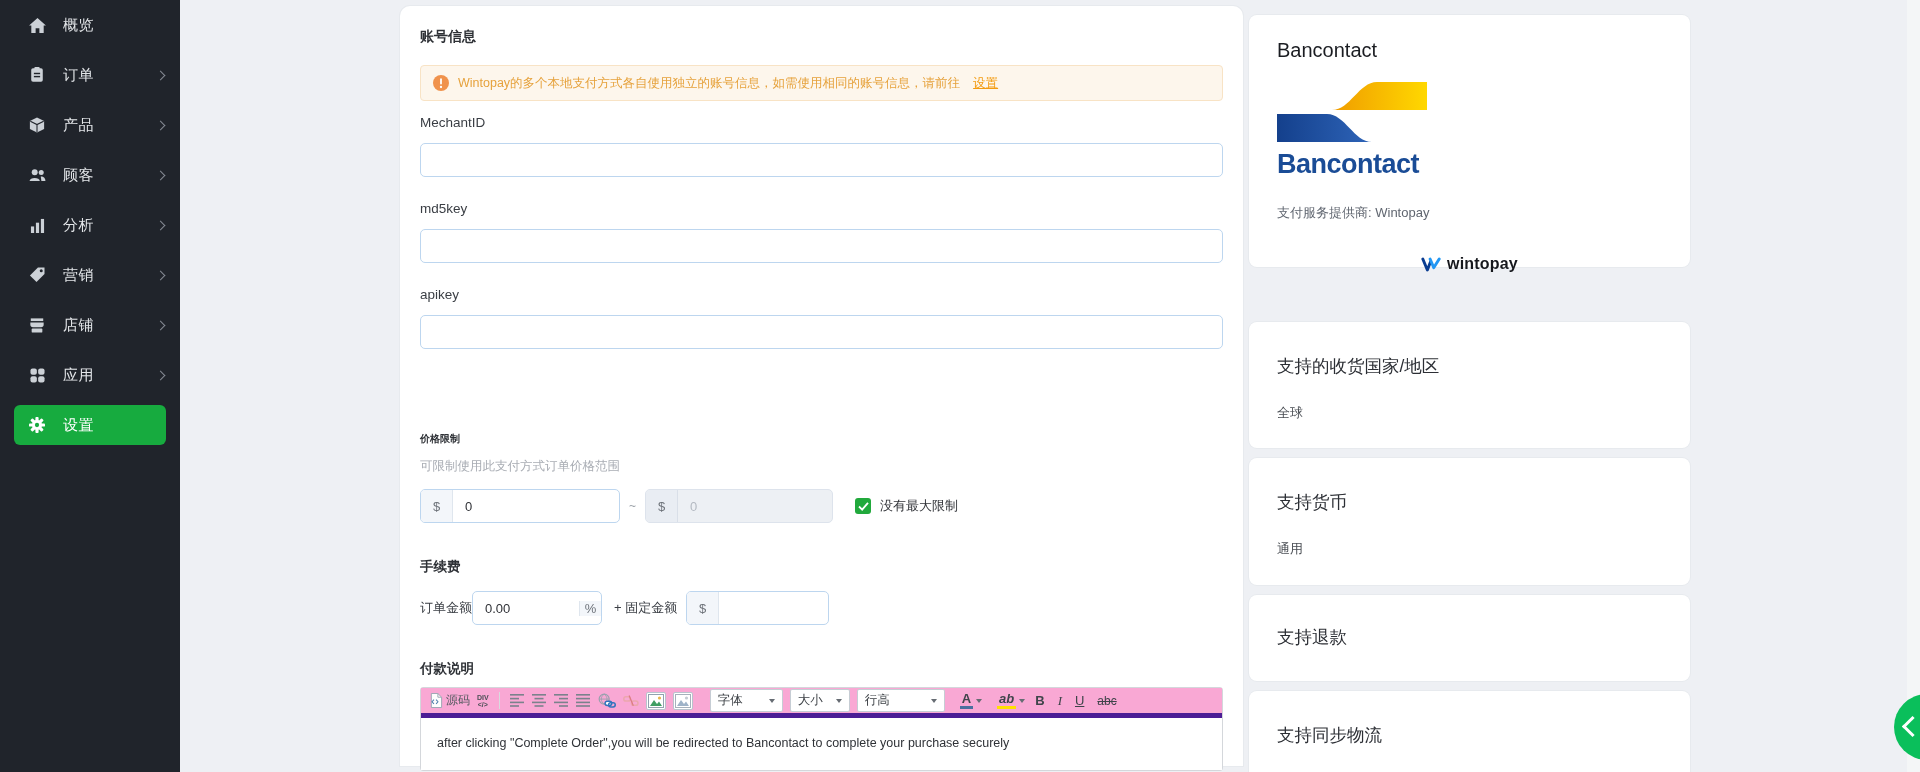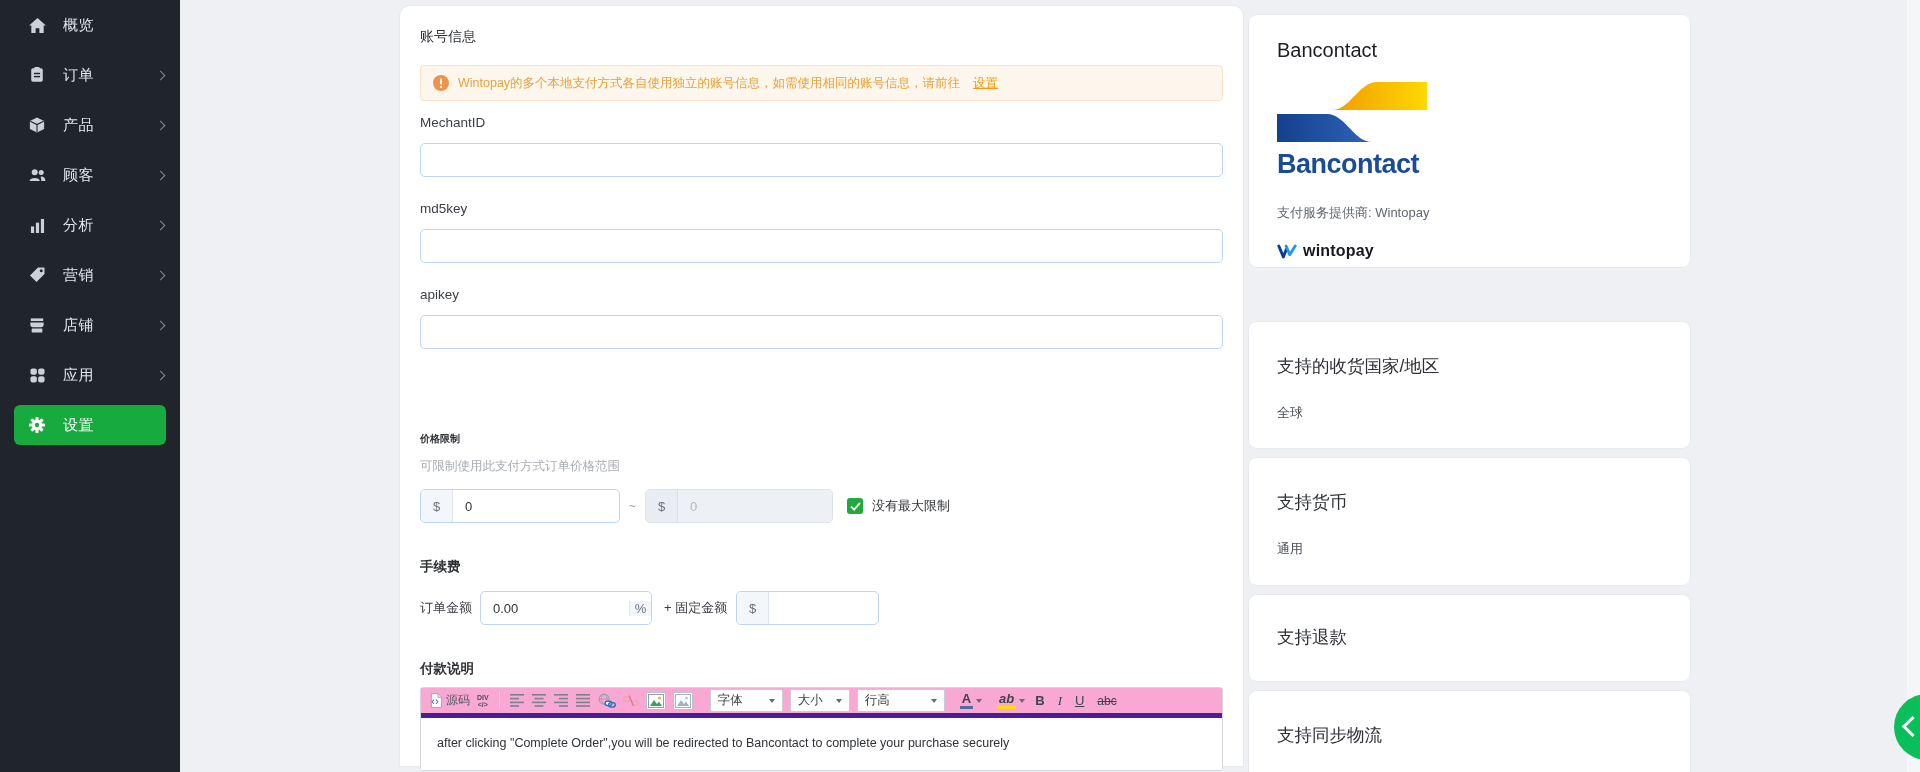--- a/index.html
+++ b/index.html
@@ -13,46 +13,46 @@
   
   .sidebar { position:absolute; left:0; top:0; width:180px; height:772px; background:#20242b; z-index:5; }
   .side-item { height:50px; display:flex; align-items:center; padding:0 16px 0 28px; cursor:pointer; color:#ccd1d7; }
   .side-item .slabel { font-size:15px; color:#e3e6e9; margin-left:17px; letter-spacing:.5px; }
   .side-item .sicon { width:18px; height:18px; display:flex; align-items:center; justify-content:center; color:#ccd1d7; }
   .chev { margin-left:auto; width:7px; height:7px; border-top:1.6px solid #858b94; border-right:1.6px solid #858b94; transform:rotate(45deg); }
   .side-item.active { height:40px; margin:5px 14px; border-radius:6px; background:#17ab3f; padding:0 16px 0 14px; }
   .side-item.active .slabel { color:#fff; }
   
   .main-card { position:absolute; left:400px; top:6px; width:843px; height:760px; background:#fff; border-radius:10px 10px 0 0; padding:22px 20px 0; box-shadow:0 0 0 1px rgba(40,50,70,.03); }
-  .sec-title { font-size:14px; font-weight:normal; color:#2e3136; }
+  .sec-title { font-size:14px; font-weight:bold; color:#2e3136; }
   .warning-box { margin-top:19px; height:36px; display:flex; align-items:center; gap:9px; background:#fdf6ec; border:1px solid #f8e3c5; border-radius:4px; padding:0 12px; font-size:12.5px; color:#e6a23c; }
   .warning-box a { color:#f39c12; text-decoration:underline; margin-left:4px; cursor:pointer; }
   .f-label { margin-top:14px; font-size:13.5px; color:#3a3e44; }
   .f-label.gap { margin-top:24px; }
   .t-input { display:block; margin-top:13px; width:100%; height:34px; border:1px solid #bdd6ef; border-radius:5px; padding:0 12px; font-size:13px; color:#303237; outline:none; background:#fff; }
   .pl-title { margin-top:83px; font-size:10px; font-weight:bold; color:#2e3136; }
   .pl-sub { margin-top:12px; font-size:12.5px; color:#a9adb4; }
   .row { display:flex; align-items:center; }
   .price-row { margin-top:14px; }
   .igroup { display:flex; align-items:stretch; height:34px; border:1px solid #bdd6ef; border-radius:5px; overflow:hidden; background:#fff; }
   .iprefix, .isuffix { width:32px; background:#f3f6fa; border-right:1px solid #dfe6ee; display:flex; align-items:center; justify-content:center; font-size:13px; color:#6e737a; }
   .isuffix { width:22px; border-right:none; border-left:1px solid #dfe6ee; }
   .igroup input { border:none; outline:none; flex:1; min-width:0; padding:0 12px; font-size:13px; color:#303237; background:transparent; }
   .igroup.disabled { background:#edf0f4; border-color:#dde3ec; }
   .igroup.disabled .iprefix { background:#e9edf3; border-right-color:#d9dfe8; }
   .igroup.disabled input::placeholder { color:#b4bac2; }
   .g-min { width:200px; } .g-max { width:188px; }
   .range-sep { margin:0 9px; color:#9ba1a8; font-size:12px; }
-  .cb-wrap { display:flex; align-items:center; margin-left:14px; cursor:pointer; }
+  .cb-wrap { display:flex; align-items:center; margin-left:22px; cursor:pointer; }
   .checkbox { width:16px; height:16px; border-radius:3px; background:#21a93c; display:flex; align-items:center; justify-content:center; }
   .cb-label { margin-left:9px; font-size:13px; color:#303237; }
   .fee-title { margin-top:35px; font-size:13.5px; font-weight:bold; color:#2e3136; }
   .fee-row { margin-top:15px; }
   .fee-lab { font-size:13px; color:#3a3e44; }
-  .g-pct { width:172px; margin-left:8px;align-items:center; } .g-fix { width:143px; }
+  .g-pct { width:130px; margin-left:0;align-items:center; } .g-fix { width:143px; }
   .fix-lab { margin:0 9px 0 12px; font-size:13px; color:#3a3e44; }
   .ed-title { margin-top:35px; font-size:13.5px; font-weight:bold; color:#2e3136; }
   
   .editor { margin-top:9px; border:1px solid #d4d7db; border-radius:3px; }
   .ed-toolbar { height:30px; background:#f9a8d4; border-bottom:5px solid #4c1d95; display:flex; align-items:center; padding:0 8px; gap:7px; }
   .tb-btn { display:flex; align-items:center; gap:3px; cursor:pointer; color:#555a60; font-size:12px; }
   .tb-btn.boxed { border:1px solid #b9c3cd; background:#fff; padding:1px; border-radius:2px; }
   .tb-sep { width:1px; height:17px; background:#d8dbde; margin:0 3px; }
   .div-stack { display:flex; flex-direction:column; align-items:center; line-height:7px; font-size:7px; font-weight:bold; color:#4a4f55; cursor:pointer; }
   .ddl { height:23px; border:1px solid #c6cdd4; border-radius:2px; background:#fff; display:flex; align-items:center; padding:0 7px; font-size:12.5px; color:#3c4045; cursor:pointer; }
@@ -70,21 +70,21 @@
   .pcard { position:absolute; left:1249px; width:441px; background:#fff; border-radius:8px; padding:32px 28px; box-shadow:0 0 0 1px rgba(40,50,70,.03); }
   .pcard-1 { top:15px; height:252px; padding-top:24px; }
   .pcard-2 { top:322px; height:126px; }
   .pcard-3 { top:458px; height:127px; }
   .pcard-4 { top:595px; height:86px; padding-top:30px; }
   .pcard-5 { top:691px; height:100px; }
   .p1-title { font-size:20px; font-weight:500; color:#1b1d22; }
   .bc-logo { margin-top:20px; }
   .bc-word { font-size:27px; font-weight:bold; color:#1a4c96; letter-spacing:-.5px; margin-top:3px; }
   .provider-line { margin-top:24px; font-size:13px; color:#606670; }
-  .wp-logo { margin-top:20px; display:flex; align-items:center; gap:6px; }
+  .wp-logo { margin-top:33px; display:flex; align-items:center; gap:6px;justify-content:center; }
   .wp-word { font-size:16px; font-weight:bold; color:#16181d; letter-spacing:.2px; }
   .pc-title { font-size:17.5px; font-weight:500; color:#2c2f35; }
   .pc-value { margin-top:26px; font-size:13px; color:#494d53; }
   
   .scroll-track { position:absolute; right:0; top:0; width:13px; height:772px; background:#f4f6f7; }
   .float-btn { position:absolute; left:1894px; top:694px; width:66px; height:66px; border-radius:50%; background:#0abf5b; cursor:pointer; z-index:9; }
   .float-btn::after { content:""; position:absolute; left:11px; top:25px; width:12px; height:12px; border-left:3px solid #fff; border-bottom:3px solid #fff; transform:rotate(45deg); }
 </style>
 </head>
 <body>

